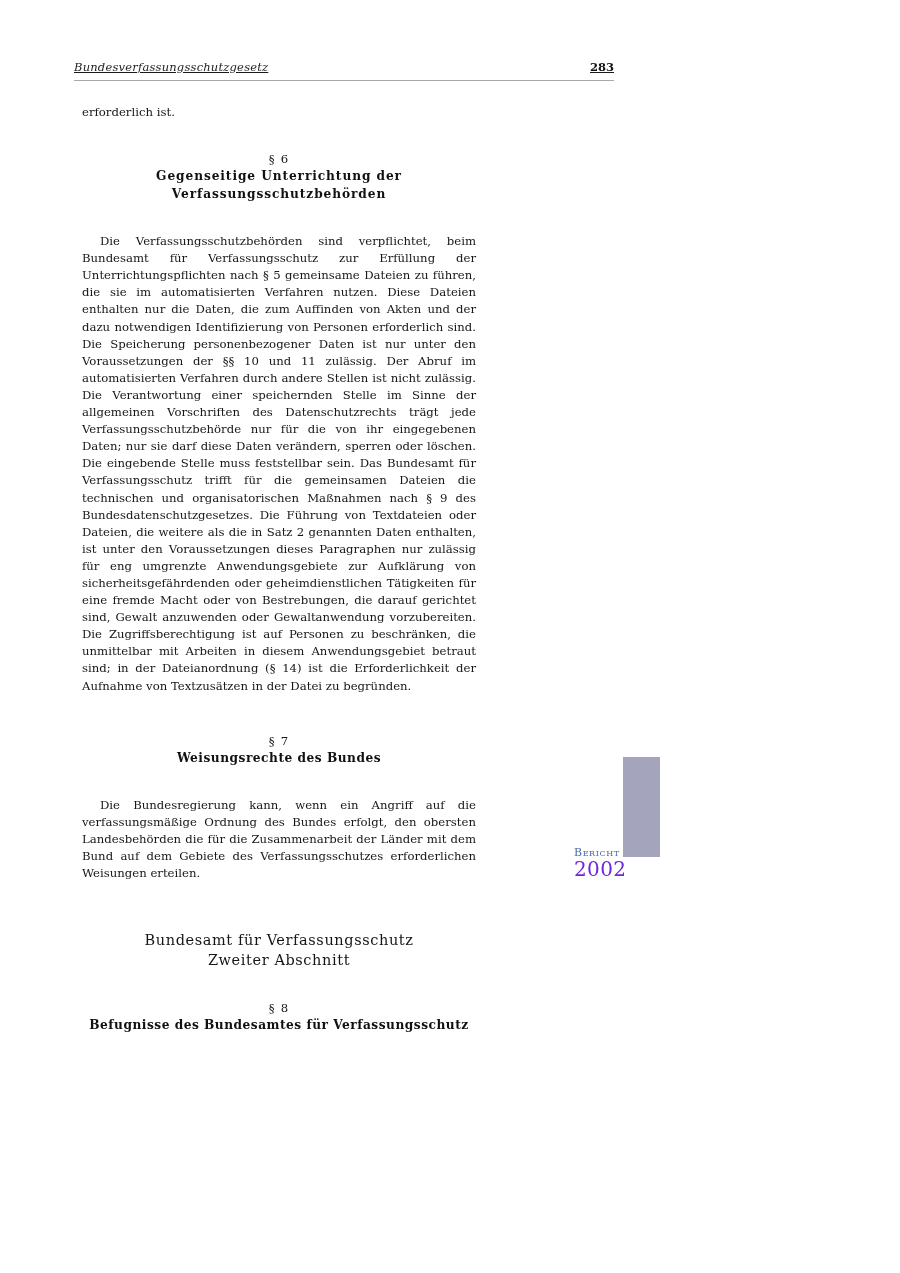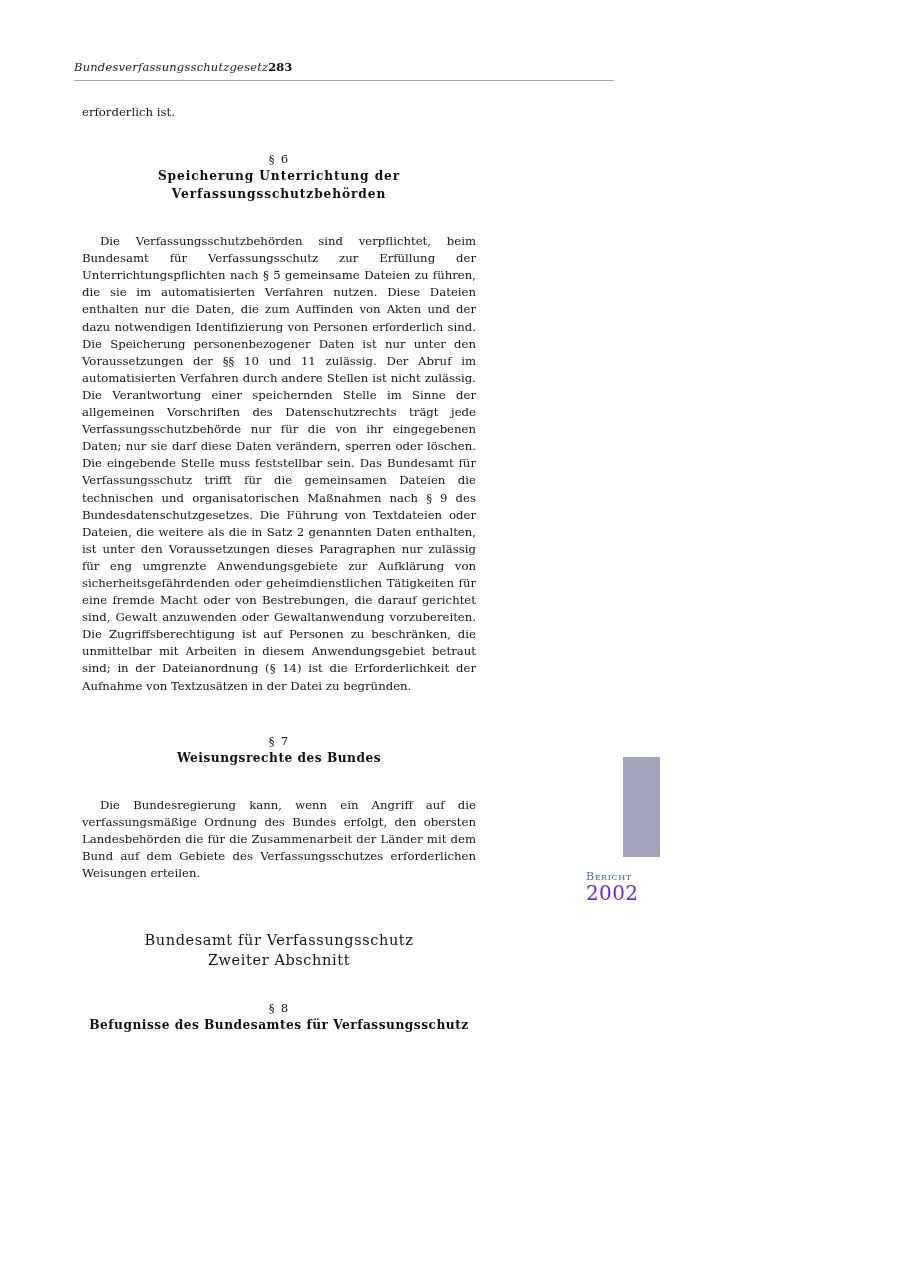--- a/index.html
+++ b/index.html
@@ -28,21 +28,23 @@
   .header {
     position: absolute;
     left: 74px;
     top: 60px;
     width: 540px;
     height: 22px;
   }
   .header-row {
     display: flex;
     align-items: baseline;
+    justify-content: space-between;
     width: 100%;
+    text-decoration: underline;
   }
   .header-title {
     font-family: "DejaVu Serif", "Liberation Serif", serif;
     font-style: italic;
     font-size: 11.5px;
     letter-spacing: 0.2px;
     color: #222222;
     white-space: nowrap;
   }
   .header-pageno {
@@ -121,24 +123,23 @@
     position: absolute;
     left: 57px;
     top: 2px;
     width: 37px;
     height: 100px;
     background: #a5a4bd;
   }
   .mark-label {
     position: absolute;
     left: 8px;
-    top: 116px;
+    top: 92px;
     color: #2d58a7;
     font-family: "DejaVu Serif", "Liberation Serif", serif;
-    margin-left: 12px;
   }
   .mark-bericht {
     font-size: 11px;
     font-variant: small-caps;
     letter-spacing: 0.6px;
     line-height: 12px;
     color: #4a6aa8;
   }
   .mark-year {
     font-size: 20px;
@@ -160,21 +161,21 @@
   </div>
   <div class="header-rule"></div>
 
   <div class="col">
 
     <p class="body">erforderlich ist.</p>
 
     <div class="spacer-md"></div>
 
     <div class="sec-num">§  6</div>
-    <div class="sec-title wide">Speicherung  Unterrichtung  der  Verfassungsschutzbehörden</div>
+    <div class="sec-title wide">Gegenseitige  Unterrichtung  der  Verfassungsschutzbehörden</div>
 
     <div class="spacer-md"></div>
 
     <p class="body indent">Die Verfassungsschutzbehörden sind verpflichtet, beim Bundesamt für Verfassungsschutz zur Erfüllung der Unterrichtungspflichten nach § 5 gemeinsame Dateien zu führen, die sie im automatisierten Verfahren nutzen. Diese Dateien enthalten nur die Daten, die zum Auffinden von Akten und der dazu notwendigen Identifizierung von Personen erforderlich sind. Die Speicherung personenbezogener Daten ist nur unter den Voraussetzungen der §§ 10 und 11 zulässig. Der Abruf im automatisierten Verfahren durch andere Stellen ist nicht zulässig. Die Verantwortung einer speichernden Stelle im Sinne der allgemeinen Vorschriften des Datenschutzrechts trägt jede Verfassungsschutzbehörde nur für die von ihr eingegebenen Daten; nur sie darf diese Daten verändern, sperren oder löschen. Die eingebende Stelle muss feststellbar sein. Das Bundesamt für Verfassungsschutz trifft für die gemeinsamen Dateien die technischen und organisatorischen Maßnahmen nach § 9 des Bundesdatenschutzgesetzes. Die Führung von Textdateien oder Dateien, die weitere als die in Satz 2 genannten Daten enthalten, ist unter den Voraussetzungen dieses Paragraphen nur zulässig für eng umgrenzte Anwendungsgebiete zur Aufklärung von sicherheitsgefährdenden oder geheimdienstlichen Tätigkeiten für eine fremde Macht oder von Bestrebungen, die darauf gerichtet sind, Gewalt anzuwenden oder Gewaltanwendung vorzubereiten. Die Zugriffsberechtigung ist auf Personen zu beschränken, die unmittelbar mit Arbeiten in diesem Anwendungsgebiet betraut sind; in der Dateianordnung (§ 14) ist die Erforderlichkeit der Aufnahme von Textzusätzen in der Datei zu begründen.</p>
 
     <div class="spacer-lg"></div>
 
     <div class="sec-num">§  7</div>
     <div class="sec-title">Weisungsrechte des Bundes</div>
 

